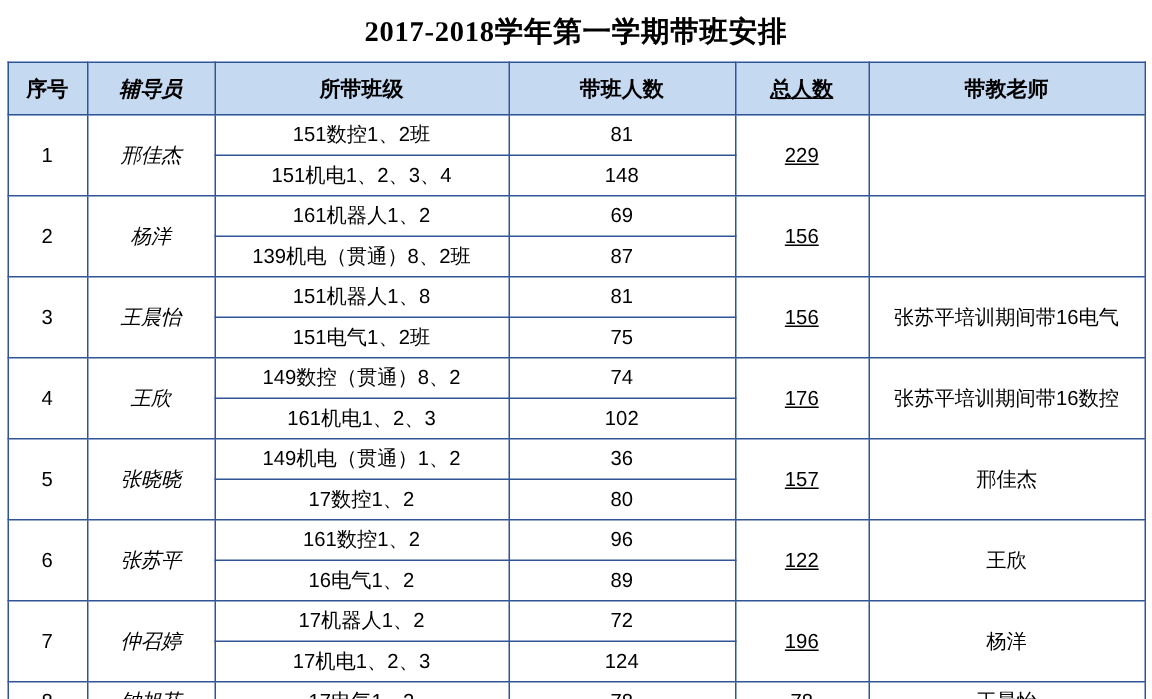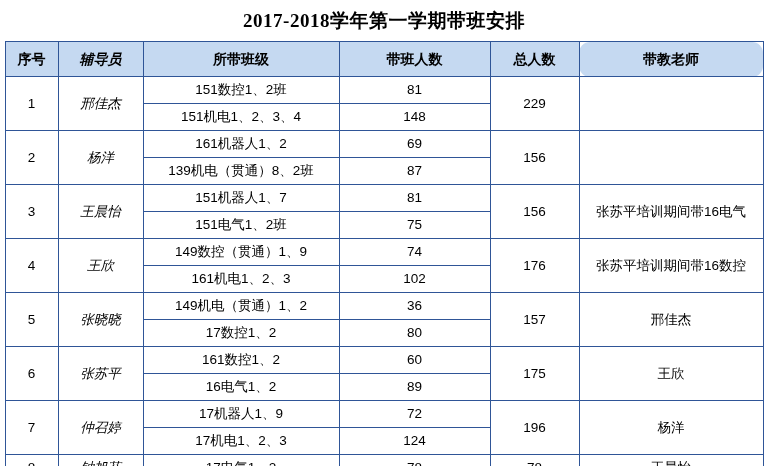--- a/index.html
+++ b/index.html
@@ -51,22 +51,22 @@
     font-weight: bold;
     height: 34px;
     line-height: 34px;
     font-size: 14px;
     text-align: center;
   }
   .c-seq   { width: 52px; }
   .c-tutor { width: 84px; font-style: italic; }
   .c-class { width: 195px; }
   .c-num   { width: 150px; margin-top: 44px; }
-  .c-total { width: 88px; }
-  .c-teach { width: 183px; border-radius: 11px; }
+  .c-total { width: 88px; text-decoration: underline; }
+  .c-teach { width: 183px; }
 
   .row-tall td { height: 27px; line-height: 27px; }
 </style>
 </head>
 <body>
 
 <div class="page">
 
   <div class="doc-title">2017-2018学年第一学期带班安排</div>
 
@@ -102,33 +102,33 @@
           <td class="c-total" rowspan="2">156</td>
           <td class="c-teach" rowspan="2"></td>
         </tr>
         <tr class="row-tall">
           <td class="c-class">139机电（贯通）8、2班</td>
           <td class="c-num">87</td>
         </tr>
         <tr class="row-tall">
           <td class="c-seq" rowspan="2">3</td>
           <td class="c-tutor" rowspan="2">王晨怡</td>
-          <td class="c-class">151机器人1、7</td>
+          <td class="c-class">151机器人1、8</td>
           <td class="c-num">81</td>
           <td class="c-total" rowspan="2">156</td>
           <td class="c-teach" rowspan="2">张苏平培训期间带16电气</td>
         </tr>
         <tr class="row-tall">
           <td class="c-class">151电气1、2班</td>
           <td class="c-num">75</td>
         </tr>
         <tr class="row-tall">
           <td class="c-seq" rowspan="2">4</td>
           <td class="c-tutor" rowspan="2">王欣</td>
-          <td class="c-class">149数控（贯通）1、9</td>
+          <td class="c-class">149数控（贯通）8、2</td>
           <td class="c-num">74</td>
           <td class="c-total" rowspan="2">176</td>
           <td class="c-teach" rowspan="2">张苏平培训期间带16数控</td>
         </tr>
         <tr class="row-tall">
           <td class="c-class">161机电1、2、3</td>
           <td class="c-num">102</td>
         </tr>
         <tr class="row-tall">
           <td class="c-seq" rowspan="2">5</td>
@@ -139,32 +139,32 @@
           <td class="c-teach" rowspan="2">邢佳杰</td>
         </tr>
         <tr class="row-tall">
           <td class="c-class">17数控1、2</td>
           <td class="c-num">80</td>
         </tr>
         <tr class="row-tall">
           <td class="c-seq" rowspan="2">6</td>
           <td class="c-tutor" rowspan="2">张苏平</td>
           <td class="c-class">161数控1、2</td>
-          <td class="c-num">60</td>
-          <td class="c-total" rowspan="2">175</td>
+          <td class="c-num">96</td>
+          <td class="c-total" rowspan="2">122</td>
           <td class="c-teach" rowspan="2">王欣</td>
         </tr>
         <tr class="row-tall">
           <td class="c-class">16电气1、2</td>
           <td class="c-num">89</td>
         </tr>
         <tr class="row-tall">
           <td class="c-seq" rowspan="2">7</td>
           <td class="c-tutor" rowspan="2">仲召婷</td>
-          <td class="c-class">17机器人1、9</td>
+          <td class="c-class">17机器人1、2</td>
           <td class="c-num">72</td>
           <td class="c-total" rowspan="2">196</td>
           <td class="c-teach" rowspan="2">杨洋</td>
         </tr>
         <tr class="row-tall">
           <td class="c-class">17机电1、2、3</td>
           <td class="c-num">124</td>
         </tr>
         <tr class="row-tall">
           <td class="c-seq" rowspan="1">8</td>

